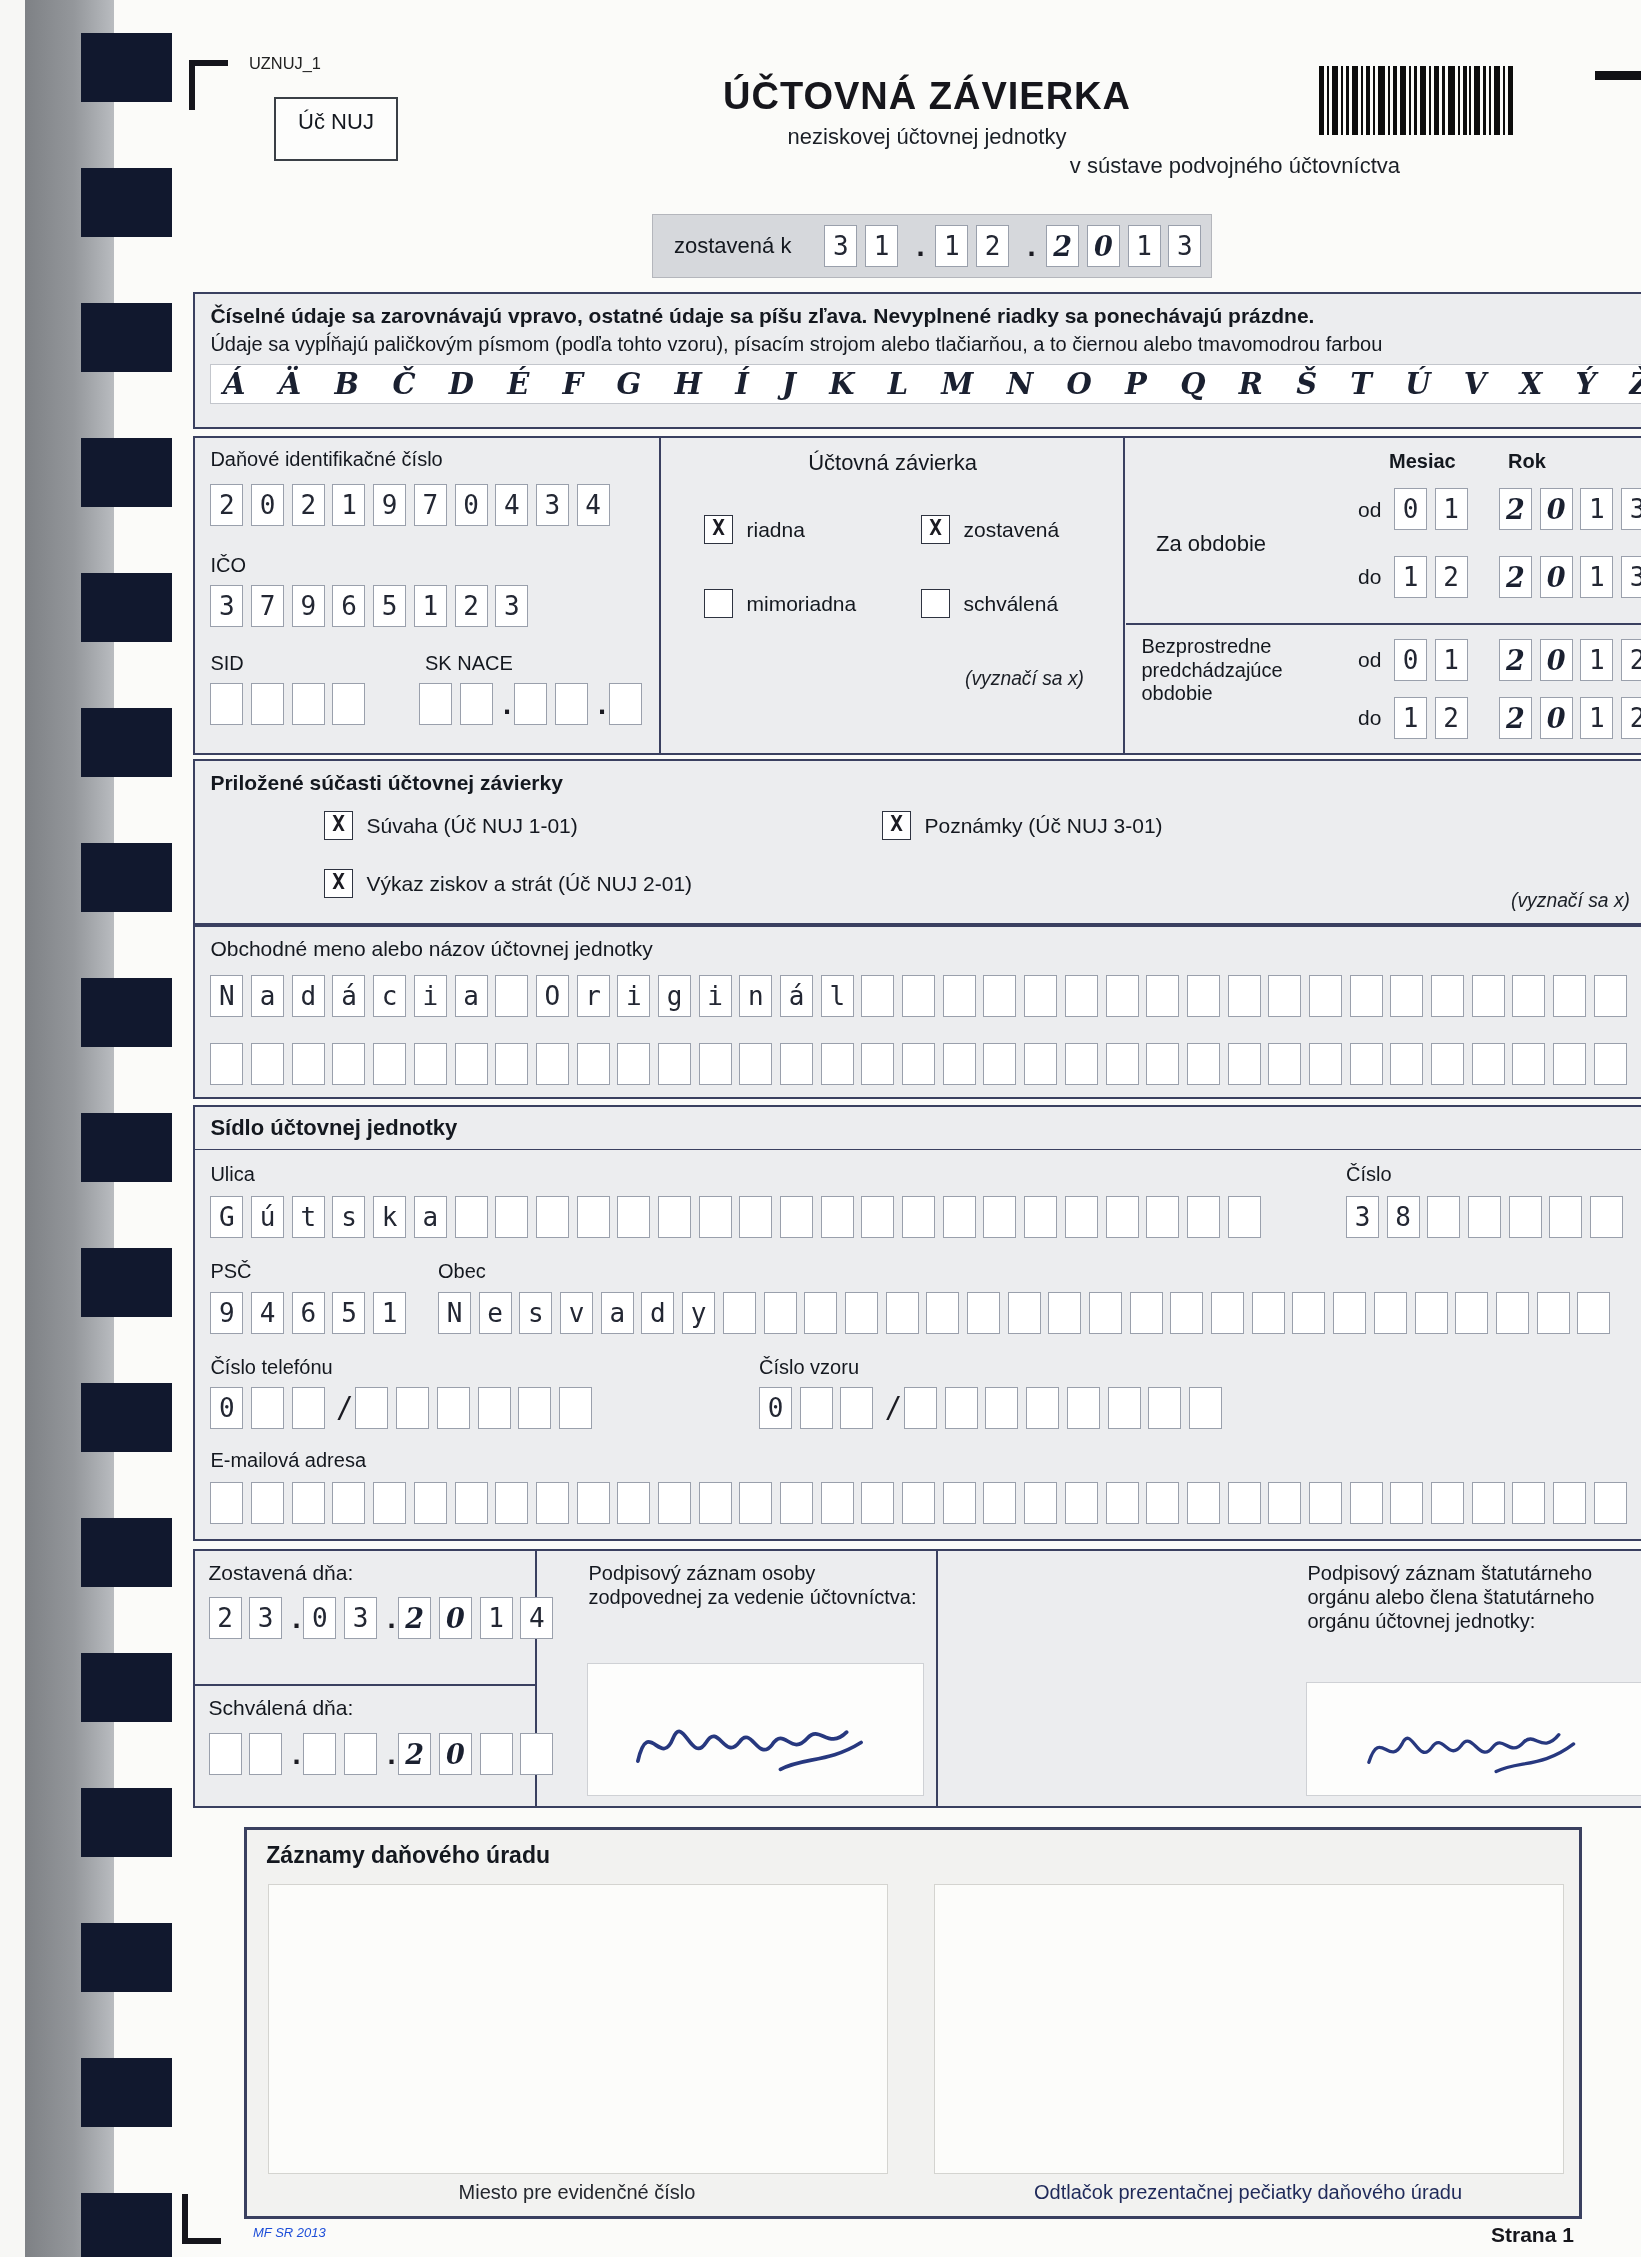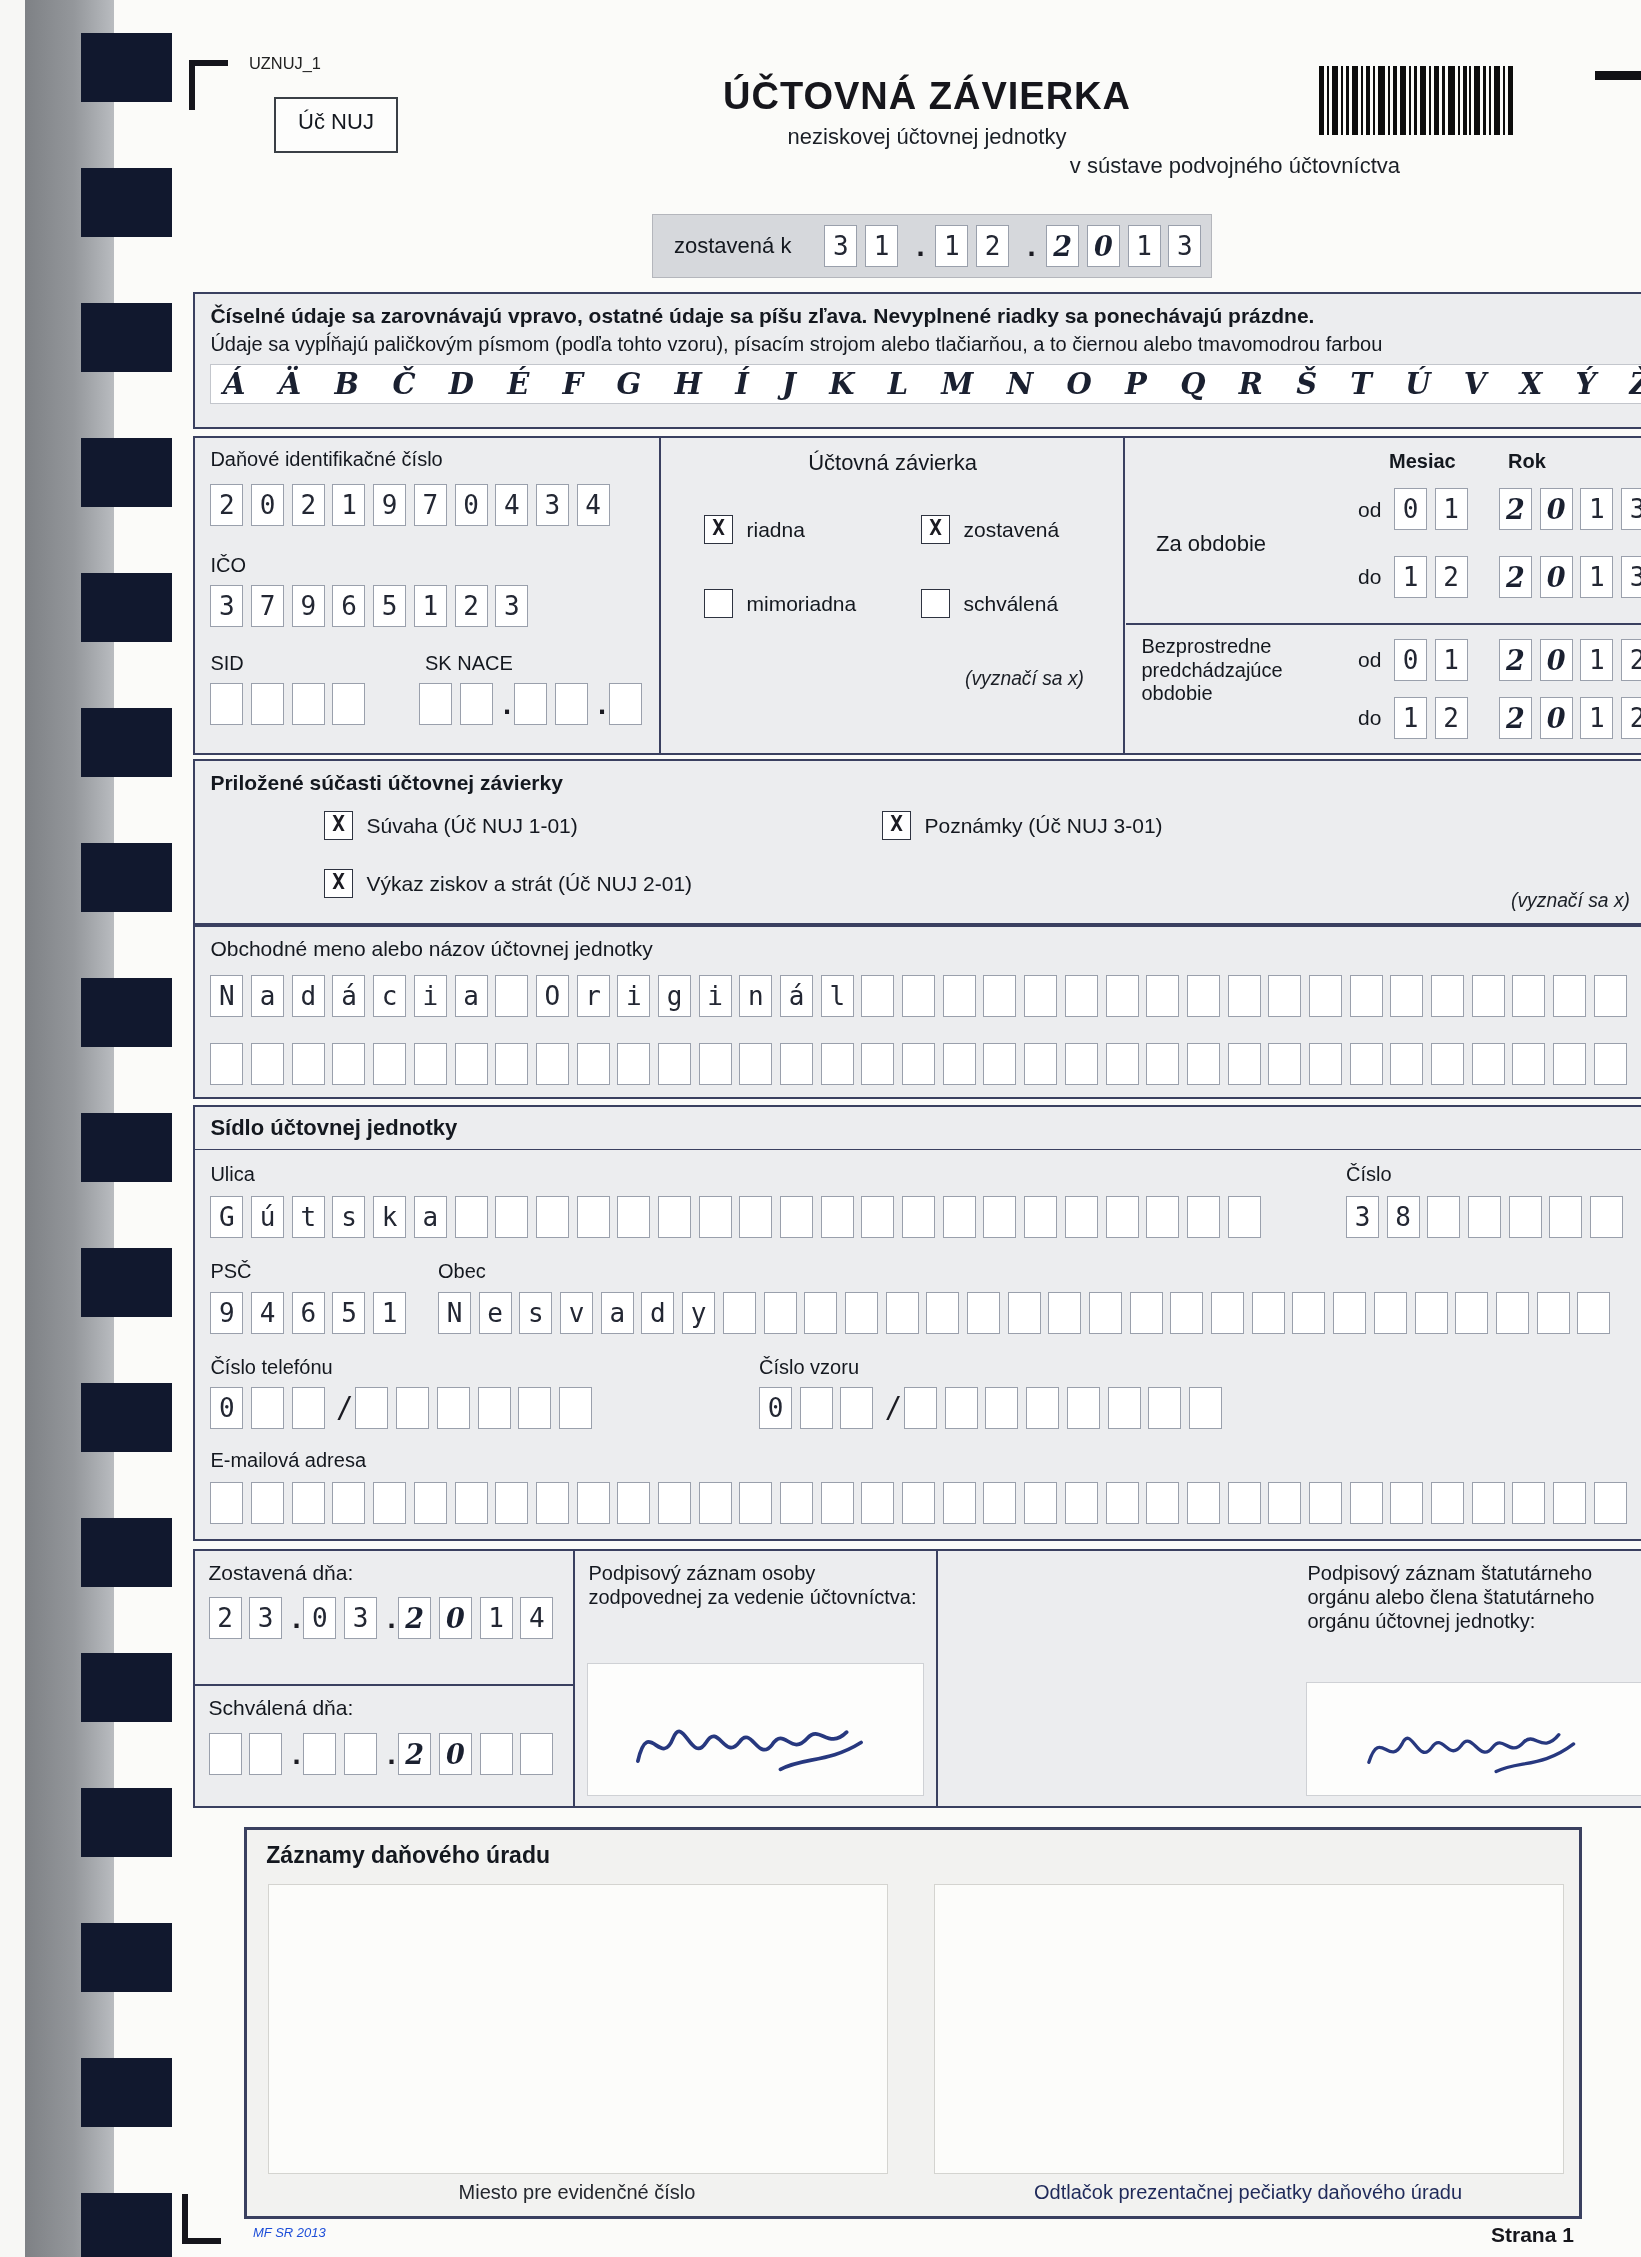--- a/index.html
+++ b/index.html
@@ -35,21 +35,21 @@
   .sep{display:inline-block;width:13.5px;text-align:center;font-weight:bold;font-size:29px;line-height:41px;vertical-align:middle;color:#1b1b22;}
   .slash{display:inline-block;width:23px;text-align:center;font-size:33px;line-height:41px;vertical-align:middle;color:#1b1b22;font-style:italic;}
 
   
   .xbox{display:inline-block;box-sizing:border-box;width:29px;height:29px;border:1.9px solid #2e3340;background:#fff;
     vertical-align:middle;text-align:center;font-family:"DejaVu Sans Mono",monospace;font-weight:bold;font-size:21px;line-height:25px;color:#1b1b22;}
   .cbl{vertical-align:middle;margin-left:13.5px;font-size:21px;}
 
   
   .code{position:absolute;left:249px;top:54px;font-size:16.4px;color:#222;}
-  .formid{position:absolute;left:274px;top:97px;width:124px;height:56px;border:2.9px solid #3a3f46;background:#fdfdfc;
+  .formid{position:absolute;left:274px;top:97px;width:124px;height:64px;border:2.9px solid #3a3f46;background:#fdfdfc;
     text-align:center;line-height:46px;font-size:22px;box-sizing:border-box;}
   .title{position:absolute;left:454px;top:75px;width:946px;text-align:center;font-size:38px;font-weight:bold;letter-spacing:1px;color:#16161c;}
   .sub1{position:absolute;left:454px;top:124px;width:946px;text-align:center;font-size:22px;color:#1b1f26;}
   .sub2{position:absolute;left:454px;top:153px;width:946px;text-align:right;font-size:22px;color:#1b1f26;}
   .barcode{position:absolute;left:1319px;top:64px;width:198px;height:73px;}
 
   .compiled{position:absolute;left:652px;top:214px;width:560px;height:64px;background:#d6d8dc;border:1px solid #b4b6bc;
     display:flex;align-items:center;padding-left:21px;box-sizing:border-box;gap:8px;}
   .compiled .lbl{margin-right:25px;font-size:22px;}
 
@@ -76,21 +76,21 @@
   .company{left:193px;top:925px;width:1468px;height:174px;}
 
   
   .sidlo{left:193px;top:1105px;width:1468px;height:436px;}
   .sidlo .hd{position:absolute;left:0;top:0;right:0;height:42px;border-bottom:1.9px solid #3a4060;
     font-size:22px;font-weight:bold;line-height:42px;padding-left:15.4px;}
 
   
   .signs{left:193px;top:1549px;width:1468px;height:259px;padding:0;}
   .sc{position:absolute;top:0;height:100%;box-sizing:border-box;}
-  .sc1{left:0;width:380px;border-right:2.9px solid #3a4060;}
+  .sc1{left:0;width:342px;border-right:2.9px solid #3a4060;}
   .sc2{left:380px;width:363px;border-right:2.9px solid #3a4060;}
   .sc3{left:743px;width:355px;border-right:2.9px solid #3a4060;}
   .sc4{left:1099px;right:0;}
   .sc .slbl{position:absolute;left:13.5px;top:9.7px;right:11.6px;font-size:20px;line-height:1.22;}
   .sigpanel{position:absolute;left:11.6px;right:11.6px;bottom:9.7px;height:131px;background:#fdfdfc;border:1px solid #cfd1d5;}
   .sig{position:absolute;left:7.7px;bottom:5.8px;width:92%;height:93px;}
   .rule1{position:absolute;left:0;right:0;top:133px;border-top:2.9px solid #3a4060;}
 
   
   .tax{left:244px;top:1827px;width:1338px;height:392px;background:#f2f2f0;border-width:3.9px;}

